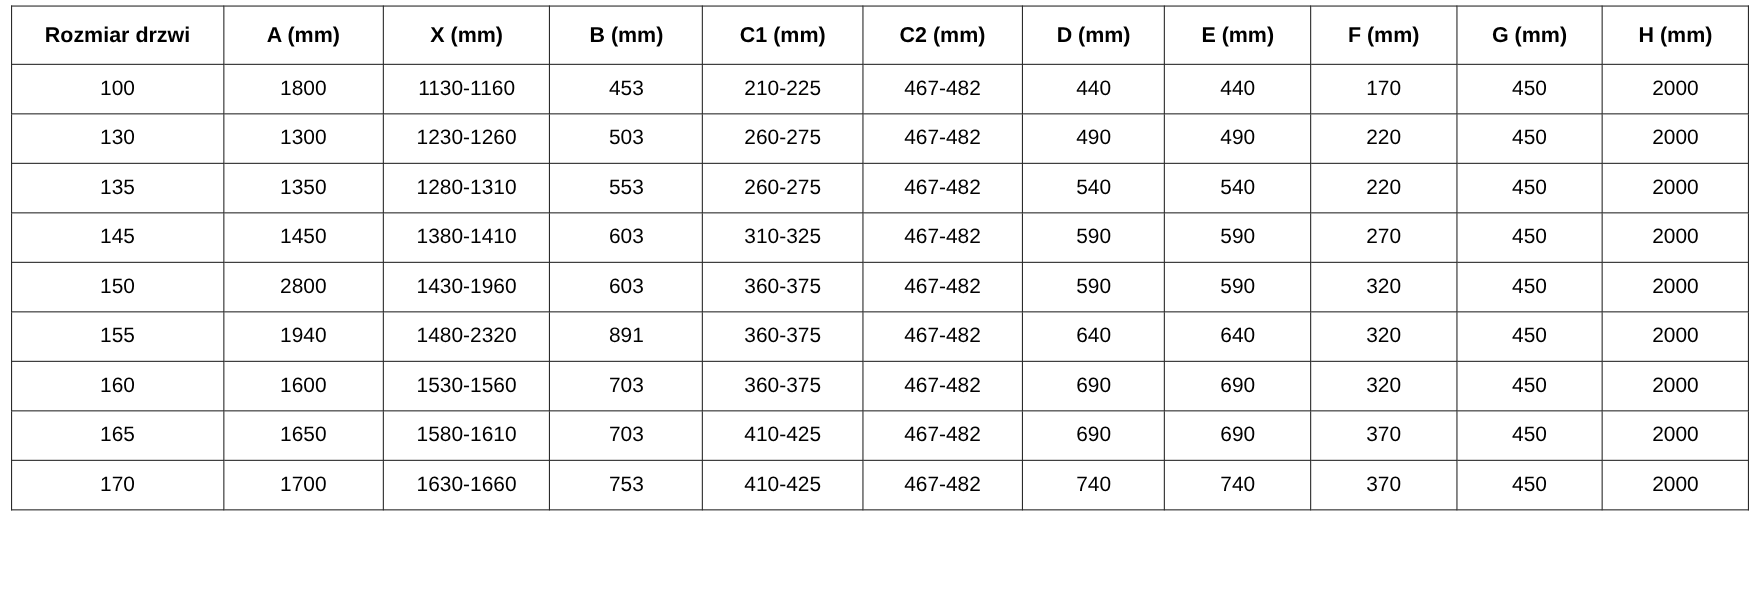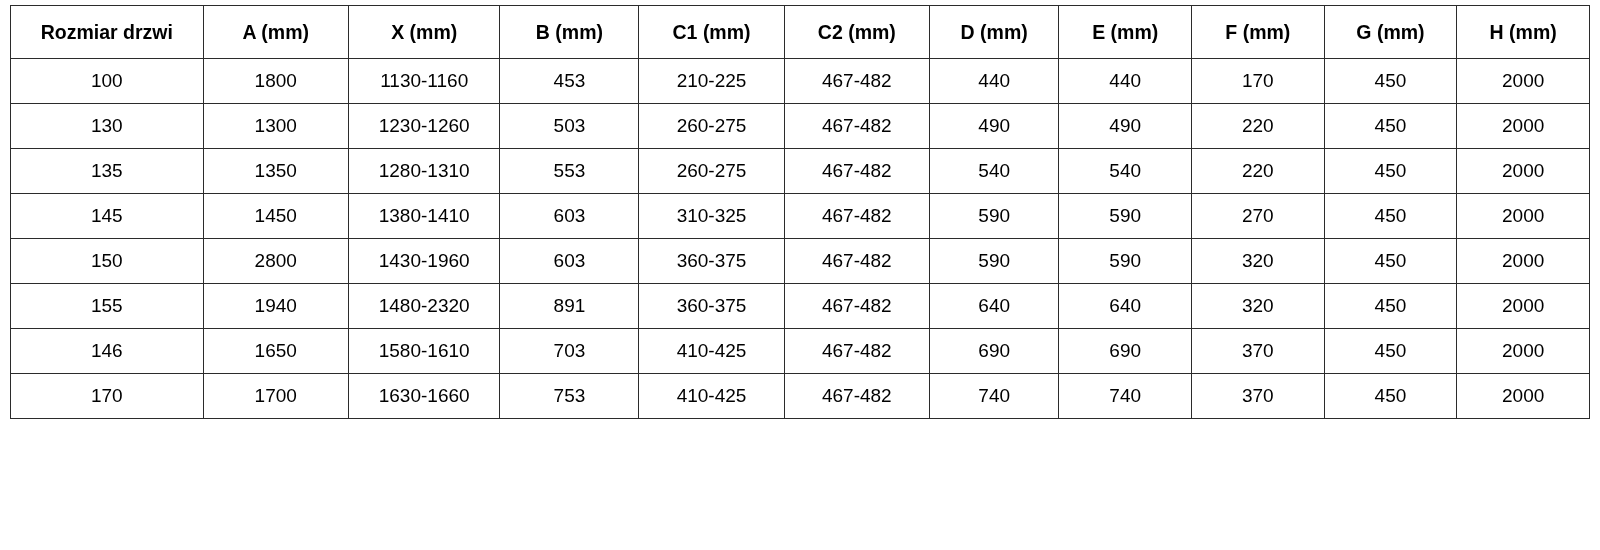--- a/index.html
+++ b/index.html
@@ -162,21 +162,34 @@
         <td>891</td>
         <td>360-375</td>
         <td>467-482</td>
         <td>640</td>
         <td>640</td>
         <td>320</td>
         <td>450</td>
         <td>2000</td>
       </tr>
       <tr>
-        <td>146</td>
+        <td>160</td>
+        <td>1600</td>
+        <td>1530-1560</td>
+        <td>703</td>
+        <td>360-375</td>
+        <td>467-482</td>
+        <td>690</td>
+        <td>690</td>
+        <td>320</td>
+        <td>450</td>
+        <td>2000</td>
+      </tr>
+      <tr>
+        <td>165</td>
         <td>1650</td>
         <td>1580-1610</td>
         <td>703</td>
         <td>410-425</td>
         <td>467-482</td>
         <td>690</td>
         <td>690</td>
         <td>370</td>
         <td>450</td>
         <td>2000</td>

